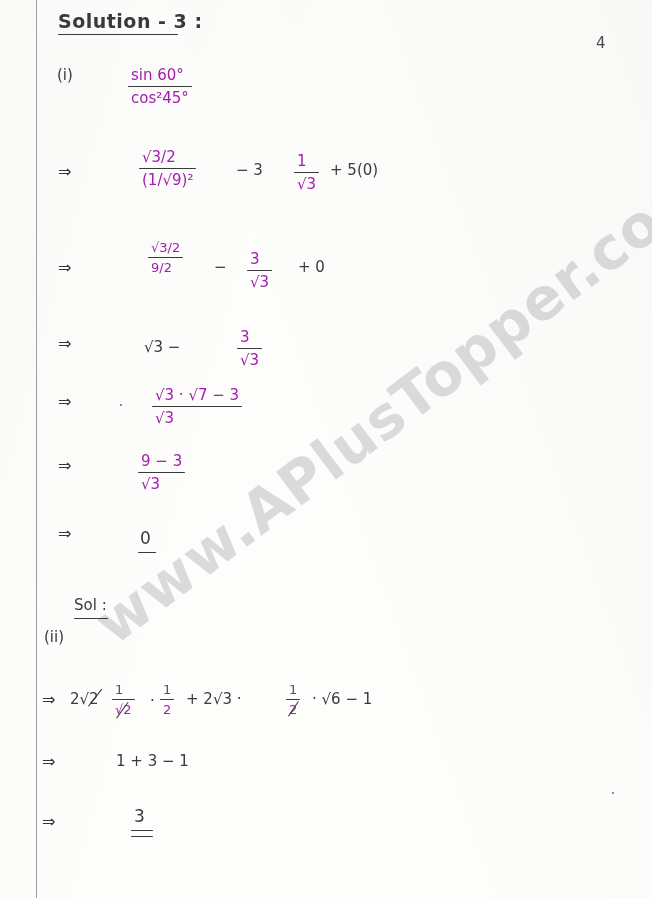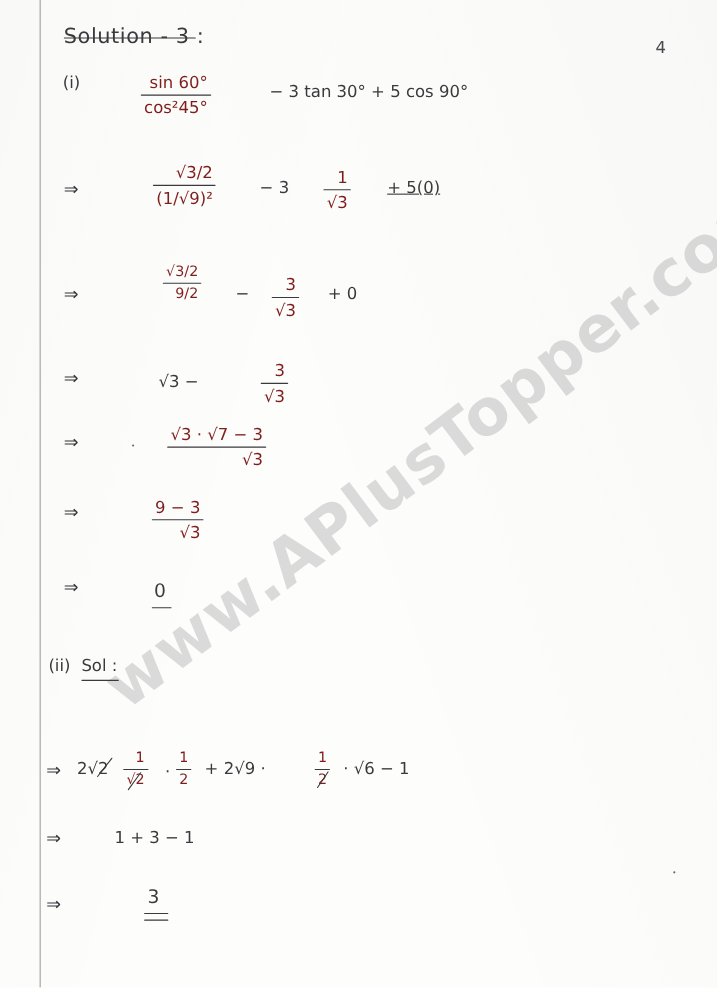--- a/index.html
+++ b/index.html
@@ -76,22 +76,22 @@
     position: absolute;
     background: #3a3a3e;
     height: 1.4px;
     border-radius: 1px;
   }
 
   
   .frac {
     position: absolute;
     display: inline-block;
-    text-align: right;
-    color: #7f1d1d;
+    text-align: left;
+    color: #a21caf;
   }
   .frac .num, .frac .den {
     display: block;
     padding: 0 3px;
     white-space: nowrap;
   }
   .frac .bar {
     display: block;
     height: 1.4px;
     background: #3a3a3e;
@@ -127,47 +127,46 @@
 
 <div id="page">
 
   <div id="paper-texture"></div>
   <div id="margin-line"></div>
 
   <div id="watermark">
     <div class="wm-text">www.APlusTopper.com</div>
   </div>
 
-  <div class="hw sz-title" style="left:58px; top:22px;">Solution - 3 :</div>
+  <div class="hw sz-title" style="left:58px; top:10px;font-weight:bold;">Solution - 3 :</div>
   <div class="underline-hand" style="left:58px; top:34px; width:120px;"></div>
 
   <div class="pgnum sz-md" style="left:596px; top:34px;">4</div>
 
   <div class="hw sz-md" style="left:57px; top:66px;">(i)</div>
 
   <div class="frac sz-md" style="left:128px; top:66px;">
     <span class="num">sin 60°</span>
     <span class="bar"></span>
     <span class="den">cos²45°</span>
   </div>
-  <div class="hw sz-md" style="left:245px; top:74px;">− 3 tan 30° + 5 cos 90°</div>
 
   <div class="hw arrow" style="left:58px; top:162px;">⇒</div>
   <div class="frac sz-md" style="left:139px; top:148px;">
     <span class="num">√3/2</span>
     <span class="bar"></span>
     <span class="den">(1/√9)²</span>
   </div>
   <div class="hw sz-md" style="left:236px; top:161px;">− 3</div>
   <div class="frac sz-md" style="left:294px; top:152px;">
     <span class="num">1</span>
     <span class="bar"></span>
     <span class="den">√3</span>
   </div>
-  <div class="hw sz-md" style="left:352px; top:161px;text-decoration:underline;">+ 5(0)</div>
+  <div class="hw sz-md" style="left:330px; top:161px;">+ 5(0)</div>
 
   <div class="hw arrow" style="left:58px; top:258px;">⇒</div>
   <div class="frac sz-sm" style="left:148px; top:240px;">
     <span class="num">√3/2</span>
     <span class="bar"></span>
     <span class="den">9/2</span>
   </div>
   <div class="hw sz-md" style="left:214px; top:258px;">−</div>
   <div class="frac sz-md" style="left:247px; top:250px;">
     <span class="num">3</span>
@@ -196,51 +195,51 @@
   <div class="frac sz-md" style="left:138px; top:452px;">
     <span class="num">9 − 3</span>
     <span class="bar"></span>
     <span class="den">√3</span>
   </div>
 
   <div class="hw arrow" style="left:58px; top:524px;">⇒</div>
   <div class="hw sz-lg" style="left:140px; top:528px;">0</div>
   <div class="underline-hand" style="left:138px; top:552px; width:18px;"></div>
 
-  <div class="hw sz-md" style="left:44px; top:596px;">(ii)</div>
+  <div class="hw sz-md" style="left:44px; top:628px;">(ii)</div>
   <div class="hw sz-md" style="left:74px; top:596px;">Sol :</div>
   <div class="underline-hand" style="left:74px; top:618px; width:34px;"></div>
 
 
   <div class="hw arrow" style="left:42px; top:690px;">⇒</div>
   <div class="hw sz-md" style="left:70px; top:690px;">2√2</div>
   <div class="strike" style="left:88px; top:706px; width:22px; transform: rotate(-52deg);"></div>
   <div class="frac sz-sm" style="left:112px; top:682px;">
     <span class="num">1</span>
     <span class="bar"></span>
     <span class="den">√2</span>
   </div>
   <div class="strike" style="left:116px; top:718px; width:20px; transform: rotate(-54deg);"></div>
   <div class="hw sz-md" style="left:150px; top:692px;">·</div>
   <div class="frac sz-sm" style="left:160px; top:682px;">
     <span class="num">1</span>
     <span class="bar"></span>
     <span class="den">2</span>
   </div>
-  <div class="hw sz-md" style="left:186px; top:690px;">+  2√9 ·</div>
+  <div class="hw sz-md" style="left:186px; top:690px;">+  2√3 ·</div>
   <div class="frac sz-sm" style="left:286px; top:682px;">
     <span class="num">1</span>
     <span class="bar"></span>
     <span class="den">2</span>
   </div>
   <div class="strike" style="left:288px; top:716px; width:18px; transform: rotate(-56deg);"></div>
   <div class="hw sz-md" style="left:312px; top:690px;">· √6  −  1</div>
 
   <div class="hw arrow" style="left:42px; top:752px;">⇒</div>
-  <div class="hw sz-md" style="left:104px; top:752px;">1 + 3 − 1</div>
+  <div class="hw sz-md" style="left:116px; top:752px;">1 + 3 − 1</div>
   <div class="dot" style="left:612px; top:792px;"></div>
 
   <div class="hw arrow" style="left:42px; top:812px;">⇒</div>
   <div class="hw sz-lg" style="left:134px; top:806px;">3</div>
   <div class="underline-hand" style="left:131px; top:830px; width:22px;"></div>
   <div class="underline-hand" style="left:131px; top:836px; width:22px;"></div>
 
 </div>
 
 </body></html>

